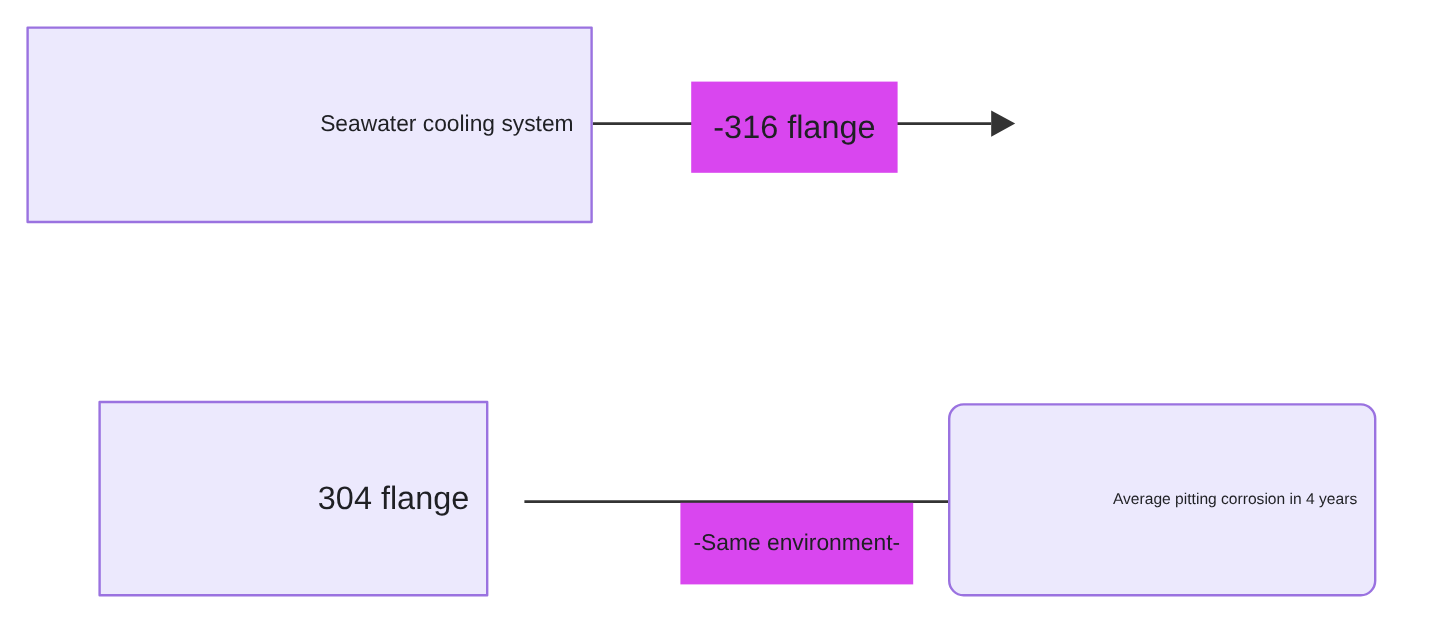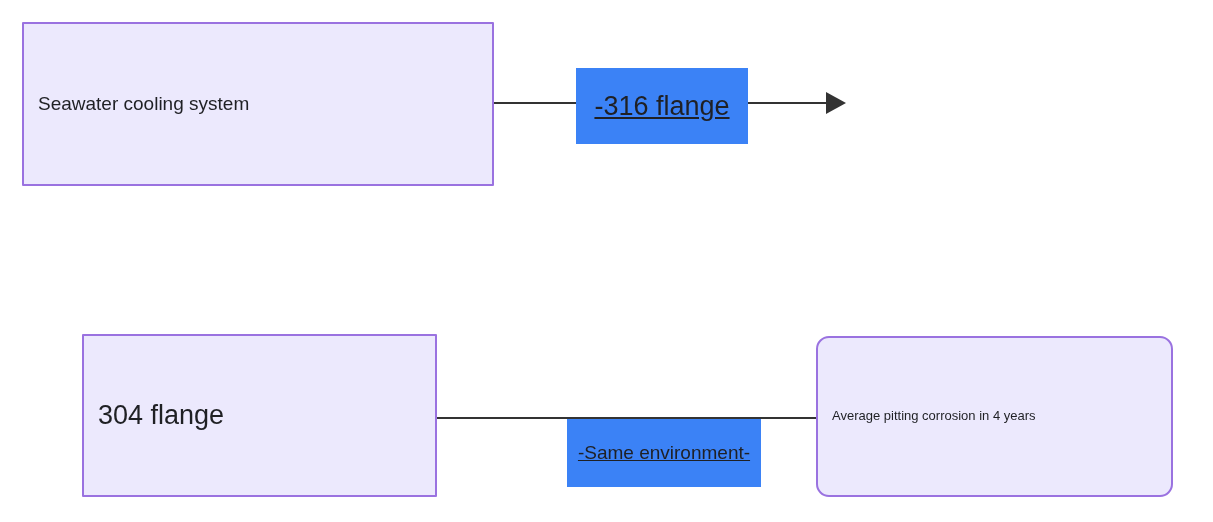--- a/index.html
+++ b/index.html
@@ -17,44 +17,44 @@
     background: #ffffff;
     overflow: hidden;
   }
 
   
   .node {
     position: absolute;
     box-sizing: border-box;
     display: flex;
     align-items: center;
-    justify-content: flex-start;
+    justify-content: flex-end;
     text-align: center;
     background: #ece9fd;
     border: 2px solid #9a72e0;
     color: #1f2024;
     line-height: 1.3;
     padding: 4px 14px;
   }
   .node.rounded { border-radius: 13px; }
   .node.square  { border-radius: 1px; }
 
   .node-text { display: block; }
 
   
   #node-source       { left: 22px;  top: 22px;  width: 472px; height: 164px; }
   #node-source .node-text       { font-size: 19px; }
 
   #node-outcome-good { left: 841px; top: 21px;  width: 337px; height: 163px; }
   #node-outcome-good .node-text { font-size: 14px; }
 
-  #node-alt-material { left: 82px;  top: 334px; width: 355px; height: 163px; }
+  #node-alt-material { left: 82px;  top: 334px; width: 325px; height: 163px; }
   #node-alt-material .node-text { font-size: 27px; }
 
-  #node-outcome-bad  { left: 816px; top: 336px; width: 357px; height: 161px; }
+  #node-outcome-bad  { left: 790px; top: 336px; width: 357px; height: 161px; }
   #node-outcome-bad .node-text  { font-size: 13px; }
 
   
   .edge-svg {
     position: absolute;
     left: 0;
     top: 0;
     width: 1213px;
     height: 522px;
     overflow: visible;
@@ -67,24 +67,23 @@
   }
   .edge-head { fill: #333333; }
 
   
   .edge-label {
     position: absolute;
     box-sizing: border-box;
     display: flex;
     align-items: center;
     justify-content: center;
-    background: #3b82f6;
+    background: #d946ef;
     color: #1f2024;
     white-space: nowrap;
-    text-decoration: underline;
   }
   #edge-label-1 {
     left: 576px; top: 68px; width: 172px; height: 76px;
     font-size: 27px;
   }
   #edge-label-2 {
     left: 567px; top: 383px; width: 194px; height: 68px;
     font-size: 19px;
     margin-top: 36px;
   }

